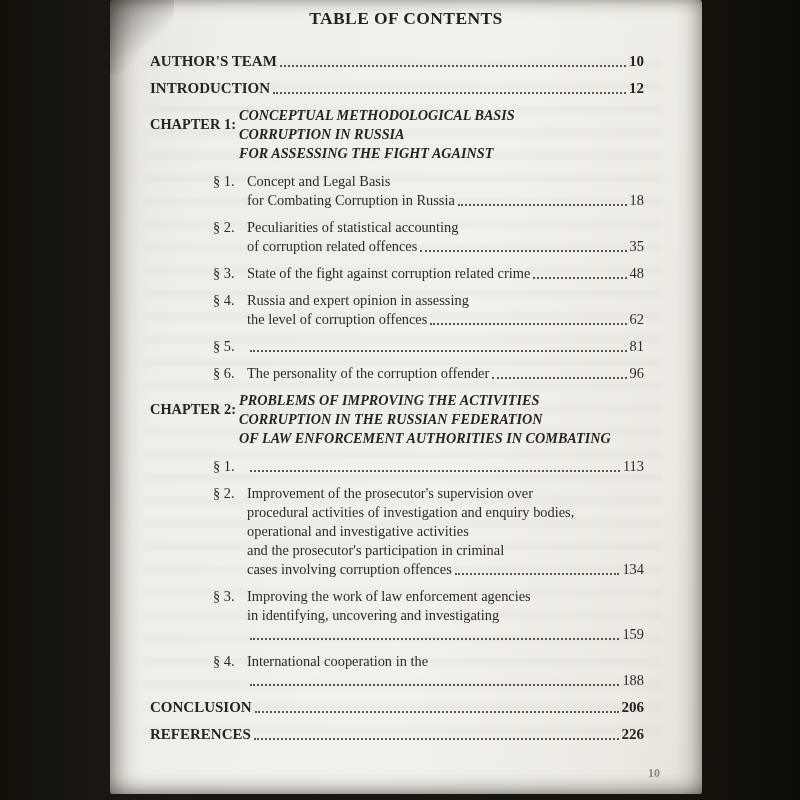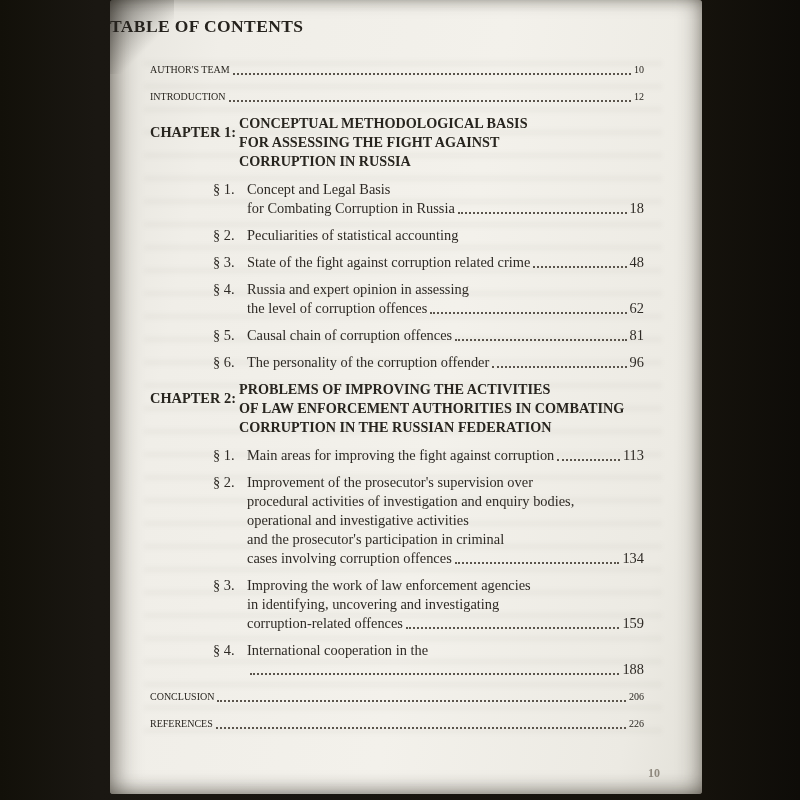--- a/index.html
+++ b/index.html
@@ -33,37 +33,38 @@
     background:
       repeating-linear-gradient(180deg,
         rgba(118,112,100,.12) 0px, rgba(118,112,100,.12) 7px,
         rgba(0,0,0,0) 7px, rgba(0,0,0,0) 23px);
     filter: blur(2.2px);
     opacity: .35;
     pointer-events: none;
   }
   .content { position: relative; z-index: 2; }
   .title {
+    text-align: center;
     font-weight: bold;
     font-size: 17.5px;
     letter-spacing: .4px;
     color: #26231e;
-    padding-top: 16px;
+    padding-top: 8px;
   }
   .toc {
     padding: 23px 58px 0 40px;
     font-size: 14.4px;
     line-height: 19px;
     color: #2e2a25;
   }
   .entry { margin-bottom: 8px; }
-  .entry.main { font-weight: normal; font-size: 10px; color: #28251f; }
+  .entry.main { font-weight: bold; font-size: 15px; color: #28251f; }
   .entry.chapter { display: flex; margin-top: 2px; margin-bottom: 9px; font-weight: bold; color: #28251f; }
   .chapter-label { flex: 0 0 89px; margin-top: 9px; }
-  .chapter-body { flex: 1; font-size: 14.2px; }
+  .chapter-body { flex: 1; font-size: 14.2px; font-style: italic; }
   .chapter-line { white-space: nowrap; }
   .entry.sub { padding-left: 63px; }
   .line { display: flex; align-items: baseline; }
   .line.cont { padding-left: 34px; }
   .marker { flex: 0 0 34px; }
   .text { white-space: nowrap; }
   .dots {
     flex: 1 1 auto;
     min-width: 10px;
     margin: 0 3px;
@@ -100,40 +101,45 @@
           <div class="line">
             <span class="text">INTRODUCTION</span>
             <span class="dots"></span>
             <span class="pagenum">12</span>
           </div>
         </div>
         <div class="entry chapter">
           <span class="chapter-label">CHAPTER 1:</span>
           <div class="chapter-body">
             <div class="chapter-line">CONCEPTUAL METHODOLOGICAL BASIS</div>
+            <div class="chapter-line">CORRUPTION IN RUSSIA</div>
             <div class="chapter-line">FOR ASSESSING THE FIGHT AGAINST</div>
-            <div class="chapter-line">CORRUPTION IN RUSSIA</div>
           </div>
         </div>
         <div class="entry sub">
           <div class="line">
             <span class="marker">§ 1.</span>
             <span class="text">Concept and Legal Basis</span>
           </div>
           <div class="line cont">
             <span class="text">for Combating Corruption in Russia</span>
             <span class="dots"></span>
             <span class="pagenum">18</span>
           </div>
         </div>
         <div class="entry sub">
           <div class="line">
             <span class="marker">§ 2.</span>
             <span class="text">Peculiarities of statistical accounting</span>
           </div>
+          <div class="line cont">
+            <span class="text">of corruption related offences</span>
+            <span class="dots"></span>
+            <span class="pagenum">35</span>
+          </div>
         </div>
         <div class="entry sub">
           <div class="line">
             <span class="marker">§ 3.</span>
             <span class="text">State of the fight against corruption related crime</span>
             <span class="dots"></span>
             <span class="pagenum">48</span>
           </div>
         </div>
         <div class="entry sub">
@@ -143,45 +149,43 @@
           </div>
           <div class="line cont">
             <span class="text">the level of corruption offences</span>
             <span class="dots"></span>
             <span class="pagenum">62</span>
           </div>
         </div>
         <div class="entry sub">
           <div class="line">
             <span class="marker">§ 5.</span>
-            <span class="text">Causal chain of corruption offences</span>
             <span class="dots"></span>
             <span class="pagenum">81</span>
           </div>
         </div>
         <div class="entry sub">
           <div class="line">
             <span class="marker">§ 6.</span>
             <span class="text">The personality of the corruption offender</span>
             <span class="dots"></span>
             <span class="pagenum">96</span>
           </div>
         </div>
         <div class="entry chapter">
           <span class="chapter-label">CHAPTER 2:</span>
           <div class="chapter-body">
             <div class="chapter-line">PROBLEMS OF IMPROVING THE ACTIVITIES</div>
+            <div class="chapter-line">CORRUPTION IN THE RUSSIAN FEDERATION</div>
             <div class="chapter-line">OF LAW ENFORCEMENT AUTHORITIES IN COMBATING</div>
-            <div class="chapter-line">CORRUPTION IN THE RUSSIAN FEDERATION</div>
           </div>
         </div>
         <div class="entry sub">
           <div class="line">
             <span class="marker">§ 1.</span>
-            <span class="text">Main areas for improving the fight against corruption</span>
             <span class="dots"></span>
             <span class="pagenum">113</span>
           </div>
         </div>
         <div class="entry sub">
           <div class="line">
             <span class="marker">§ 2.</span>
             <span class="text">Improvement of the prosecutor's supervision over</span>
           </div>
           <div class="line cont">
@@ -201,21 +205,20 @@
         </div>
         <div class="entry sub">
           <div class="line">
             <span class="marker">§ 3.</span>
             <span class="text">Improving the work of law enforcement agencies</span>
           </div>
           <div class="line cont">
             <span class="text">in identifying, uncovering and investigating</span>
           </div>
           <div class="line cont">
-            <span class="text">corruption-related offences</span>
             <span class="dots"></span>
             <span class="pagenum">159</span>
           </div>
         </div>
         <div class="entry sub">
           <div class="line">
             <span class="marker">§ 4.</span>
             <span class="text">International cooperation in the</span>
           </div>
           <div class="line cont">

